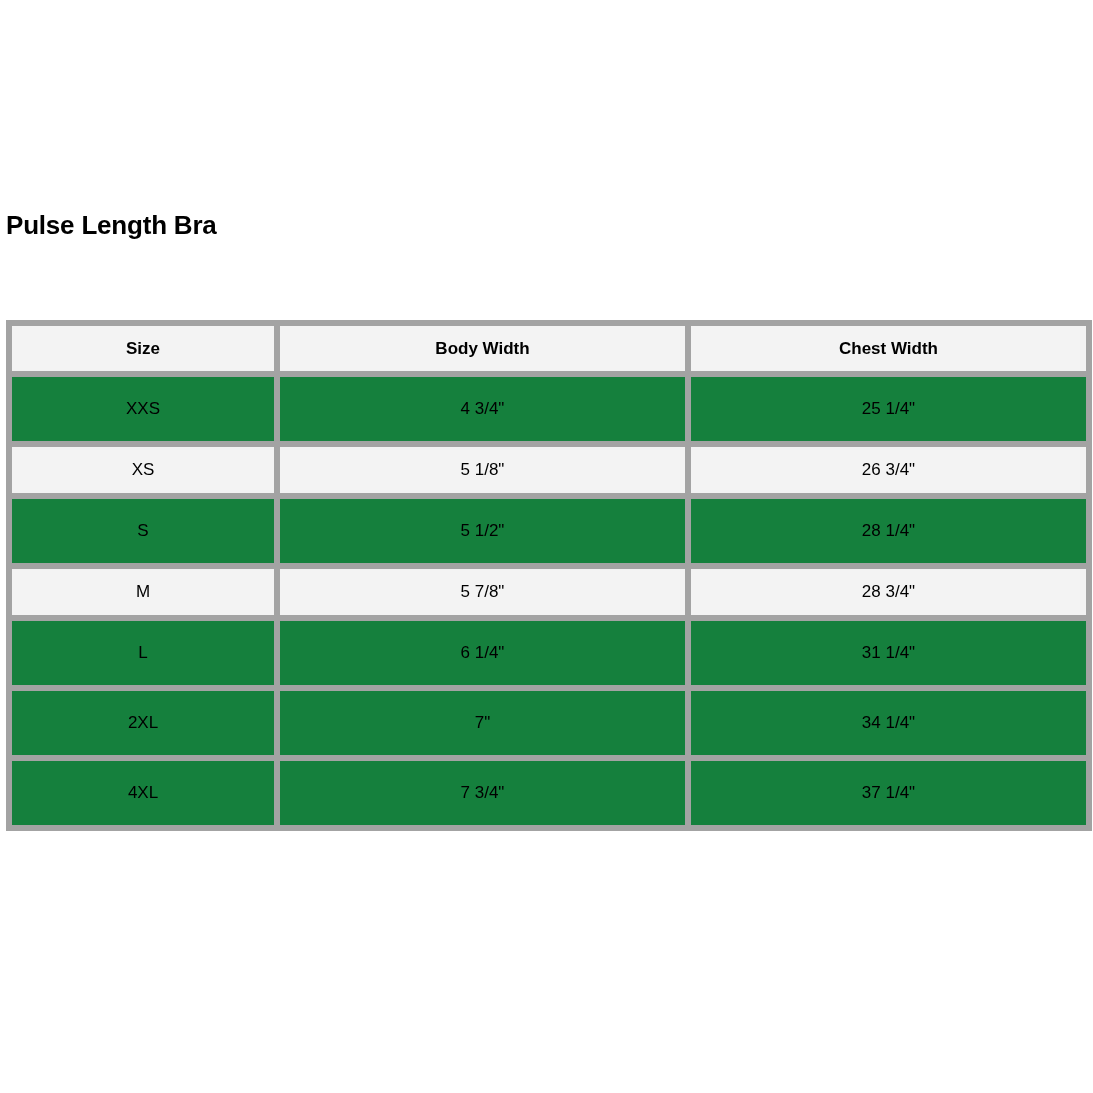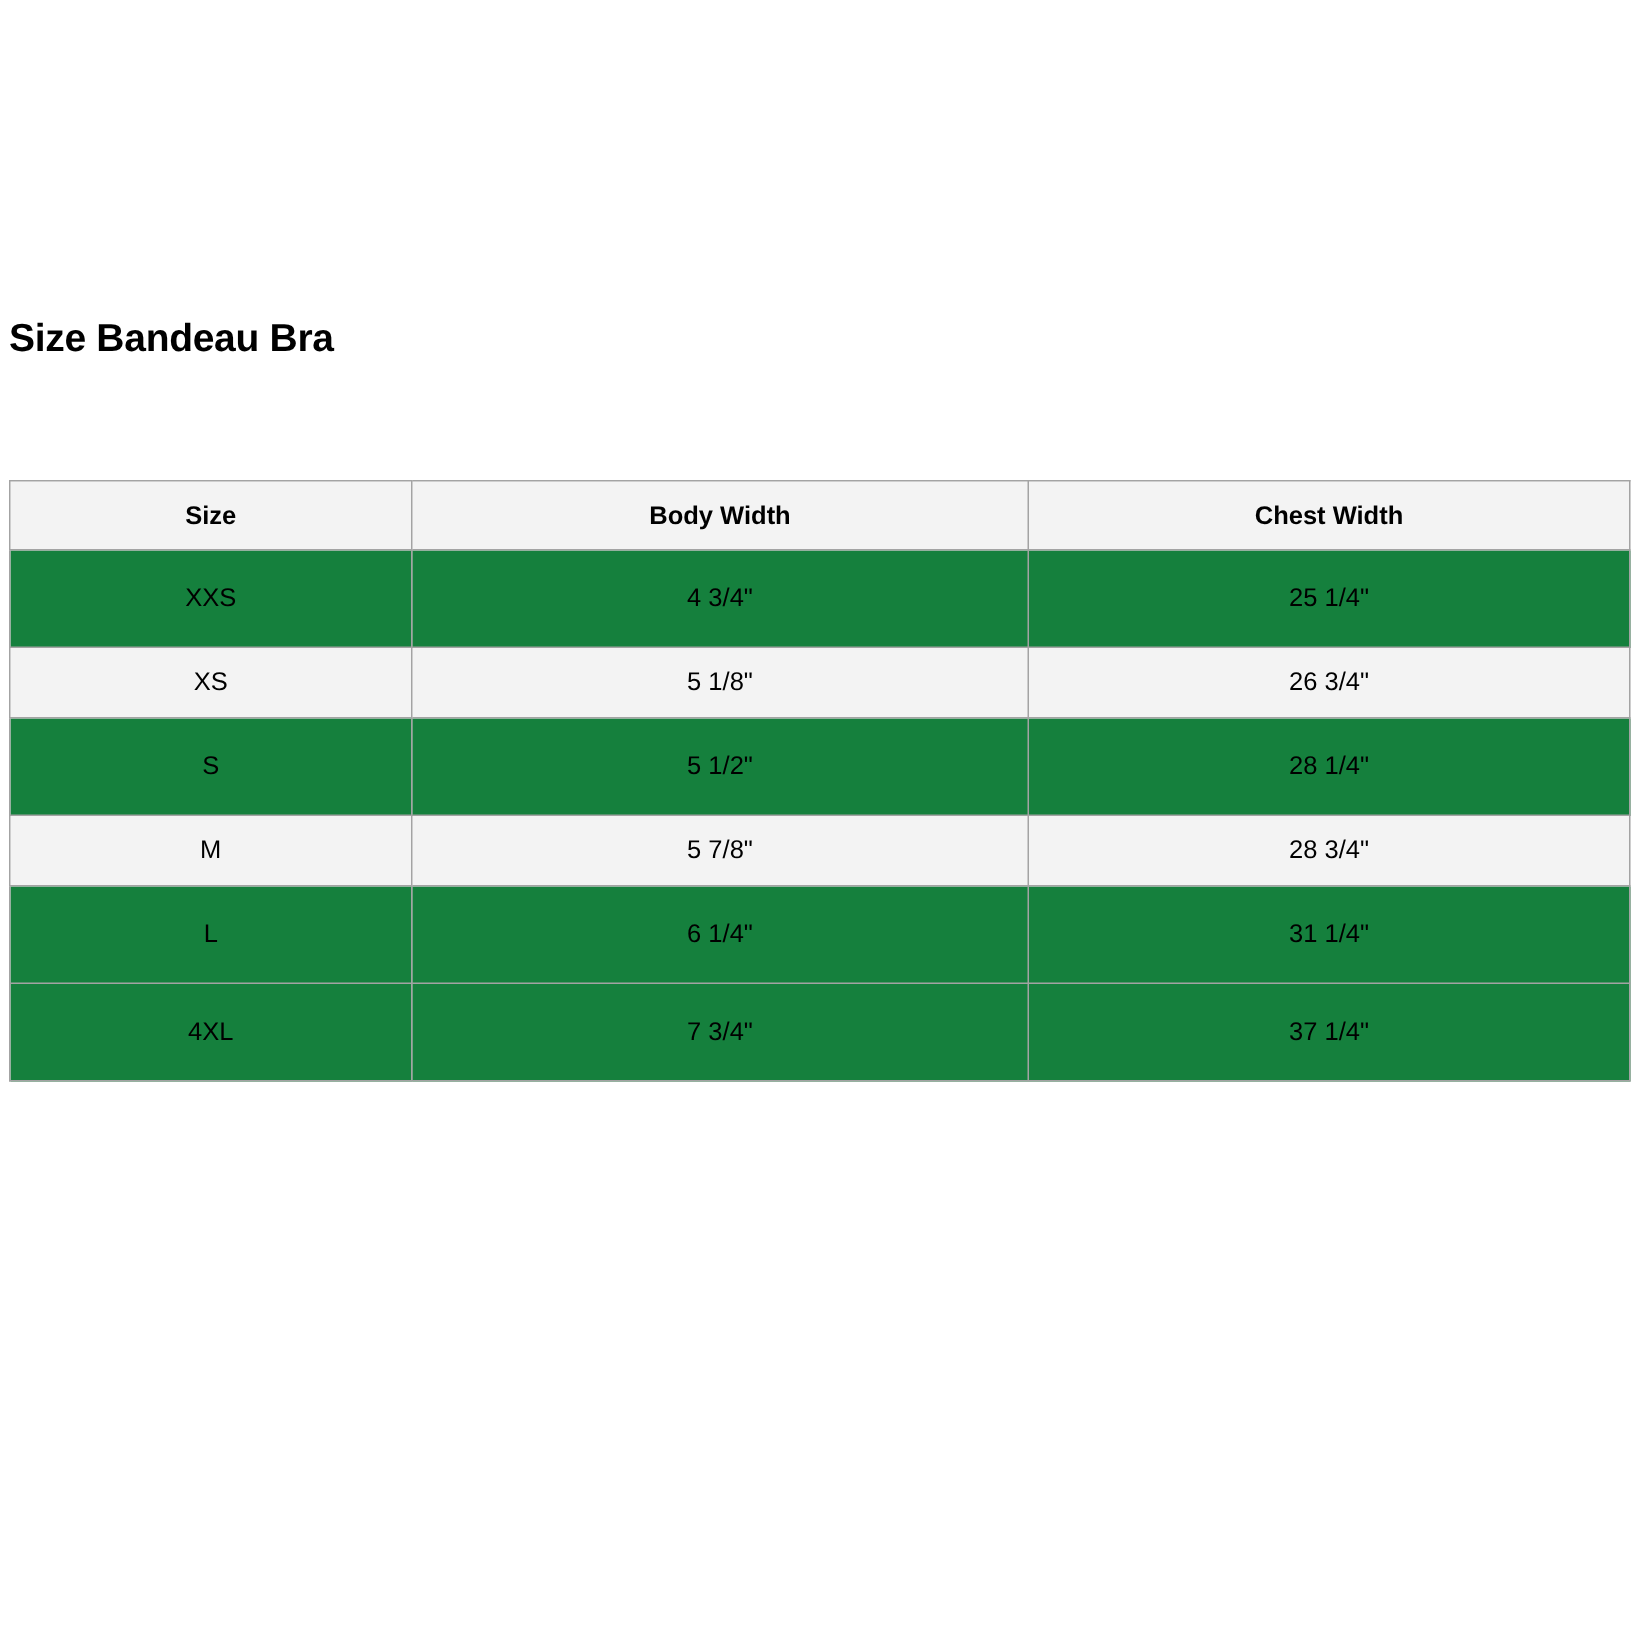--- a/index.html
+++ b/index.html
@@ -3,30 +3,30 @@
 <meta charset="utf-8">
 <style>
   html, body { margin: 0; padding: 0; background: #ffffff; }
   body { width: 1093px; height: 1093px; position: relative; overflow: hidden;
          font-family: "Liberation Sans", sans-serif; color: #000; }
   .title { position: absolute; left: 6px; top: 210px; margin: 0;
            font-size: 26px; font-weight: bold; letter-spacing: -0.2px; }
   table.size-table { position: absolute; left: 6px; top: 320px; width: 1080px;
            border-collapse: collapse; table-layout: fixed; font-size: 17px; }
   table.size-table th, table.size-table td {
-           border: 1px solid #a3a3a3; text-align: center; padding: 0; }
+           border: 6px solid #a3a3a3; text-align: center; padding: 0; }
   table.size-table th { height: 45px; background: #f3f3f3; font-weight: bold; font-size: 17px; }
   table.size-table tr.tall td { height: 64px; background: #15803d; }
   table.size-table tr.short td { height: 46px; background: #f3f3f3; }
   col.c1 { width: 268px; } col.c2 { width: 411px; } col.c3 { width: 401px; }
 </style>
 </head>
 <body>
 
-<h1 class="title">Size Bandeau Bra</h1>
+<h1 class="title">Pulse Length Bra</h1>
 
 <table class="size-table">
   <colgroup>
       <col class="c1">
       <col class="c2">
       <col class="c3">
     </colgroup>
   <thead>
     <tr>
       <th>Size</th>
@@ -54,18 +54,23 @@
       <td>M</td>
       <td>5 7/8"</td>
       <td>28 3/4"</td>
     </tr>
     <tr class="tall">
       <td>L</td>
       <td>6 1/4"</td>
       <td>31 1/4"</td>
     </tr>
     <tr class="tall">
+      <td>2XL</td>
+      <td>7"</td>
+      <td>34 1/4"</td>
+    </tr>
+    <tr class="tall">
       <td>4XL</td>
       <td>7 3/4"</td>
       <td>37 1/4"</td>
     </tr>
   </tbody>
 </table>
 
 </body></html>

